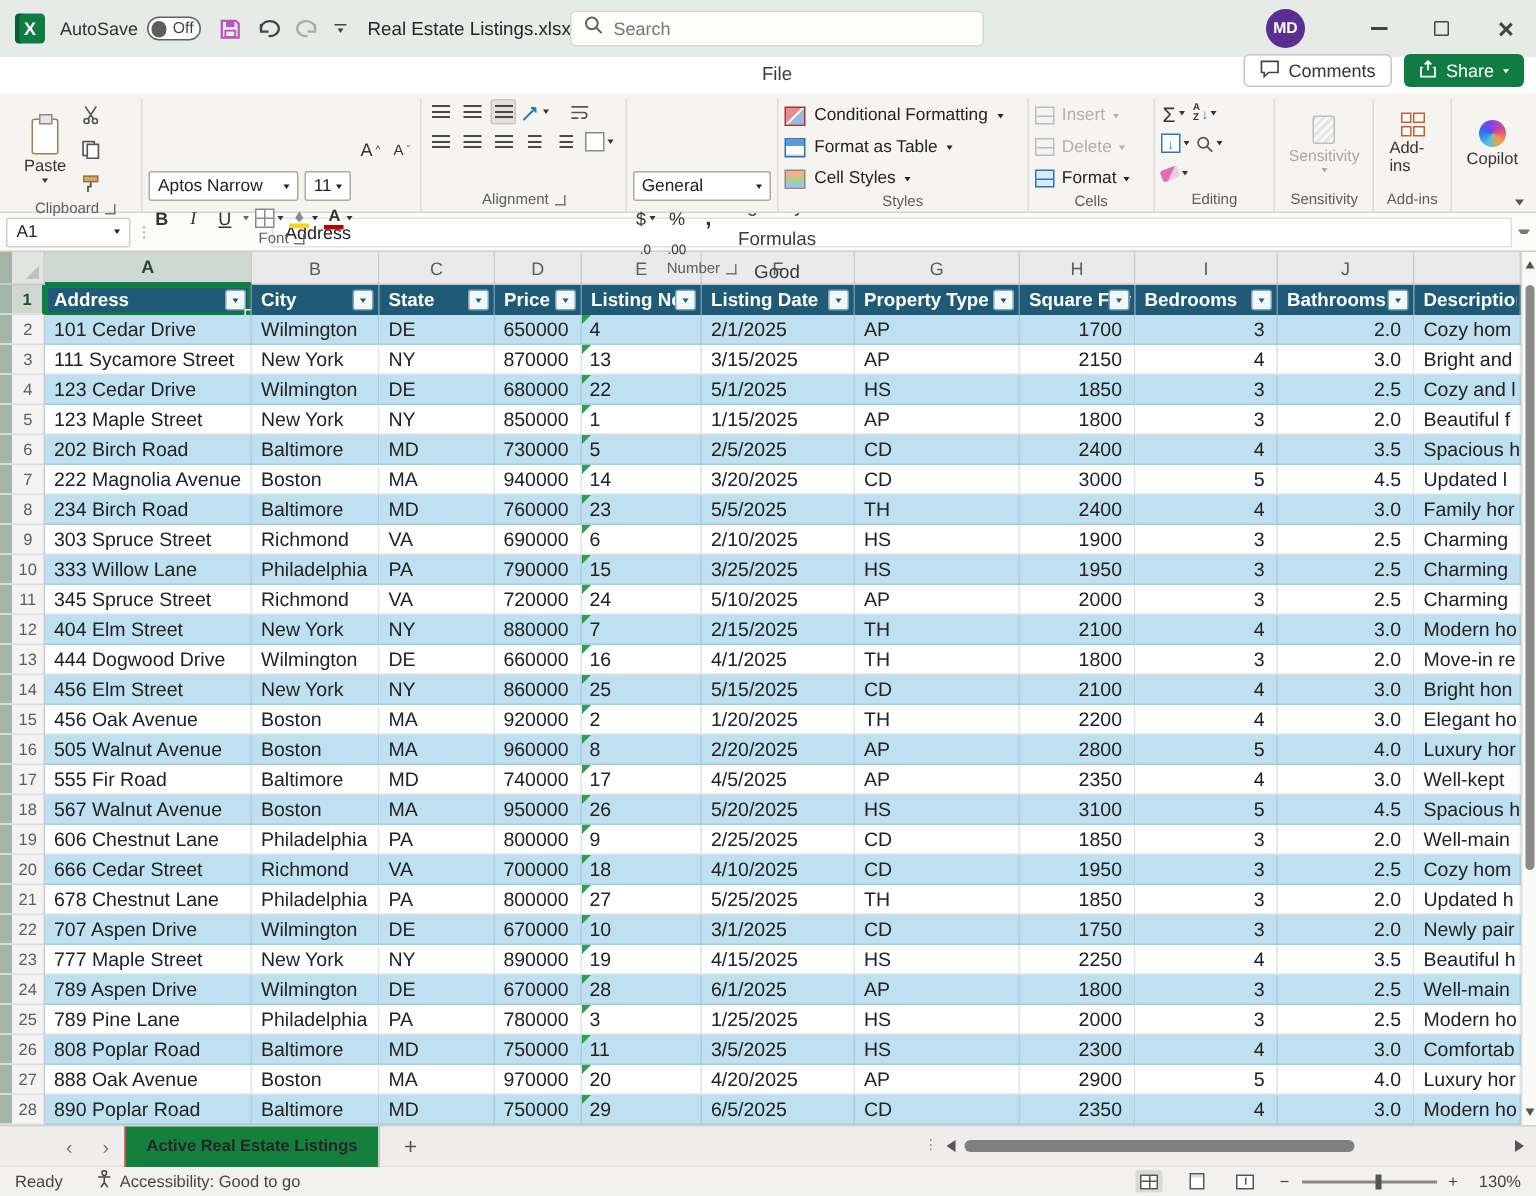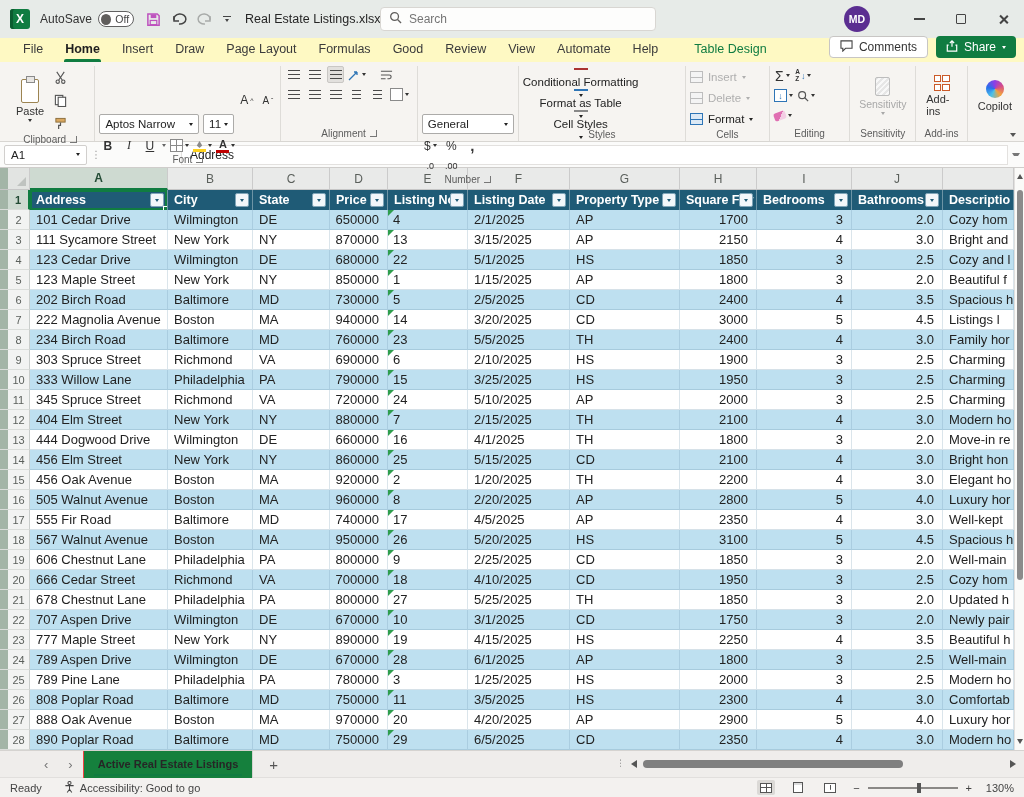--- a/index.html
+++ b/index.html
@@ -23,21 +23,21 @@
   .tb-right { position:absolute; right:0; top:0; height:38px; display:flex; align-items:center; }
   .avatar { width:26px; height:26px; border-radius:50%; background:#5B2E91; color:#fff; font-size:10.5px; font-weight:bold; display:flex; align-items:center; justify-content:center; margin-right:28px; }
   .winbtn { width:42px; height:38px; display:flex; align-items:center; justify-content:center; color:#444; }
   .min-glyph { width:11px; height:1.5px; background:#444; }
   .max-glyph { width:10px; height:10px; border:1.5px solid #444; border-radius:1px; }
   .close-glyph { position:relative; width:11px; height:11px; }
   .close-glyph::before,.close-glyph::after { content:""; position:absolute; left:5px; top:0; width:1.5px; height:11px; background:#444; }
   .close-glyph::before { transform:rotate(45deg);} .close-glyph::after { transform:rotate(-45deg);}
 
   
-  .menurow { height:24px; display:flex; align-items:center; padding-left:12px; background:#fef9c3; position:relative; }
+  .menurow { height:24px; display:flex; align-items:center; padding-left:12px; background:#ffffff; position:relative;flex-direction:column; }
   .mtab { font-size:12.5px; color:#3b3b3b; padding:0 11px; height:24px; line-height:22px; position:relative; }
   .mtab.active { font-weight:bold; color:#1f1f1f; }
   .mtab.active::after { content:""; position:absolute; left:10px; right:10px; bottom:0; height:3px; background:var(--green); border-radius:2px 2px 0 0; }
   .mtab.ctx { color:var(--green); margin-left:14px; }
   .menu-right { position:absolute; right:8px; top:-2px; display:flex; gap:8px; align-items:center; }
   .comments-btn { display:flex; align-items:center; gap:6px; border:1px solid #C8C6C4; background:#fff; border-radius:4px; height:22px; padding:0 10px; font-size:12px; color:#333; }
   .share-btn { display:flex; align-items:center; gap:6px; background:var(--green); color:#fff; border-radius:4px; height:22px; padding:0 10px; font-size:12px; }
 
   
   .ribbon { height:80px; background:#F6F4F1; border-bottom:1px solid #D8D6D2; display:flex; padding:4px 2px 0 6px; position:relative; }
@@ -55,21 +55,21 @@
   .combo { background:#fff; border:1px solid #ACABA9; border-radius:2px; height:20px; display:flex; align-items:center; justify-content:space-between; padding:0 5px; font-size:11.5px; color:#222;margin-top:48px; }
   .sbtn { min-width:17px; height:17px; display:flex; align-items:center; justify-content:center; font-size:12px; color:#333; gap:2px; }
   .sbtn.sel { background:#E2E0DD; border:1px solid #C9C7C4; border-radius:2px; }
   .ustyle { text-decoration:underline; }
   .istyle { font-style:italic; font-family:"Liberation Serif", serif; }
   .bars { display:inline-block; width:12px; height:9px; background:repeating-linear-gradient(to bottom,#4a4a4a 0 1.4px,transparent 1.4px 3.8px); }
   .redbar::after, .ylwbar::after { content:""; display:block; width:13px; height:3px; margin-top:0px; }
   .fonticon { display:flex; flex-direction:column; align-items:center; line-height:1; font-size:11px; font-weight:bold; color:#333; }
   .redbar::after { background:#C00000; } .ylwbar::after { background:#FFD21E; }
   .bordericon { width:13px; height:13px; border:1px solid #8a8a8a; background:linear-gradient(#8a8a8a,#8a8a8a) center/100% 1px no-repeat, linear-gradient(#8a8a8a,#8a8a8a) center/1px 100% no-repeat, #fff; }
-  .styles-item { display:flex; align-items:center; gap:6px; font-size:11.5px; color:#222; height:18px;flex-direction:column; }
+  .styles-item { display:flex; align-items:center; gap:6px; font-size:11.5px; color:#222; height:18px; }
   .cf-icon { width:14px; height:13px; border:1px solid #a33; background:linear-gradient(135deg,#E38D8D 0 45%,#fff 45% 55%,#9DB8E0 55%); }
   .fat-icon { width:14px; height:13px; border:1px solid #2E75B6; background:linear-gradient(#5B9BD5 0 4px,#fff 4px); box-shadow:inset 0 -1px 0 #bcd; }
   .cs-icon { width:14px; height:13px; border:1px solid #888; background:linear-gradient(#F4B183 0 4px,#A9D18E 4px 8px,#9DC3E6 8px); }
   .cells-item { display:flex; align-items:center; gap:5px; font-size:11.5px; color:#222; height:18px; }
   .cells-item.disabled { color:#AFAFAF; }
   .mini-table { width:13px; height:12px; border:1px solid #777; background:linear-gradient(#777,#777) center/100% 1px no-repeat,#fff; }
   .mini-table.dis { border-color:#BDBDBD; background:linear-gradient(#BDBDBD,#BDBDBD) center/100% 1px no-repeat,#F4F4F4; }
   .mini-table.fmt { border-color:#2E75B6; background:linear-gradient(#2E75B6,#2E75B6) center/100% 1px no-repeat,#DCE9F5; }
   .sigma { font-size:14px; }
   .sorticon { display:flex; align-items:center; gap:1px; }
@@ -725,21 +725,21 @@
         <div class="cell c-l">222 Magnolia Avenue</div>
         <div class="cell c-l">Boston</div>
         <div class="cell c-l">MA</div>
         <div class="cell c-r">940000</div>
         <div class="cell c-no">14<div class="tri"></div></div>
         <div class="cell c-l">3/20/2025</div>
         <div class="cell c-l">CD</div>
         <div class="cell c-r">3000</div>
         <div class="cell c-r">5</div>
         <div class="cell c-r">4.5</div>
-        <div class="cell c-l">Listings l</div>
+        <div class="cell c-l">Updated l</div>
       </div>
       <div class="grid-row drow banded">
         <div class="gut">8</div>
         <div class="cell c-l">234 Birch Road</div>
         <div class="cell c-l">Baltimore</div>
         <div class="cell c-l">MD</div>
         <div class="cell c-r">760000</div>
         <div class="cell c-no">23<div class="tri"></div></div>
         <div class="cell c-l">5/5/2025</div>
         <div class="cell c-l">TH</div>

